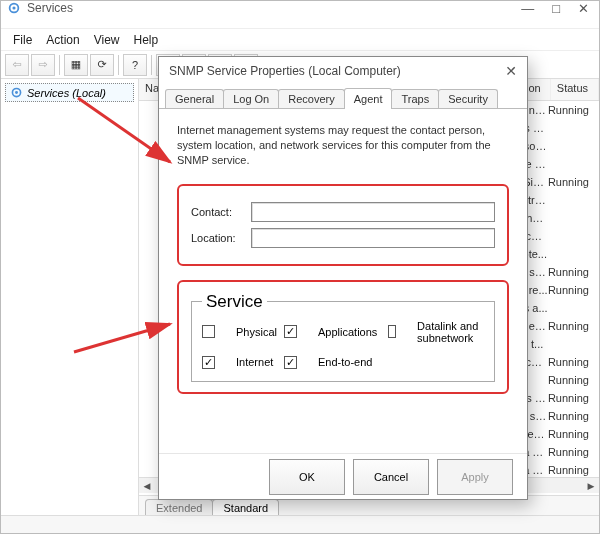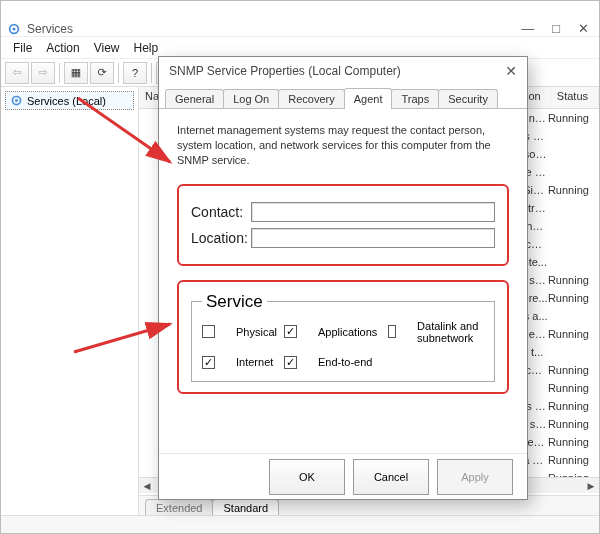--- a/index.html
+++ b/index.html
@@ -1,33 +1,33 @@
 <!DOCTYPE html>
 <html><head>
 <meta charset="utf-8">
 <style>
   * { box-sizing: border-box; margin: 0; padding: 0; }
   body { font-family: "Segoe UI", Tahoma, sans-serif; font-size: 11px; background: #fff; width: 600px; height: 534px; overflow: hidden; position: relative; }
 
   
   .main-window { position: absolute; inset: 0; border: 1px solid #bbb; background: #fff; display: flex; flex-direction: column; }
-  .titlebar { height: 36px; display: flex; align-items: flex-end; padding: 0 6px; border-bottom: 1px solid #eee; }
+  .titlebar { height: 28px; display: flex; align-items: flex-start; padding: 0 6px; border-bottom: 1px solid #eee; }
   .titlebar .app-icon { width: 14px; height: 14px; margin-right: 6px; }
   .titlebar .title { color: #555; font-size: 12px; }
   .titlebar .win-controls { margin-left: auto; display: flex; gap: 18px; color: #555; font-size: 13px; padding-right: 4px;}
   .win-controls span { cursor: default; }
 
   .menubar { height: 22px; display: flex; align-items: center; gap: 14px; padding: 0 12px; border-bottom: 1px solid #eee; color: #222; font-size: 12px;}
   .toolbar { height: 28px; display: flex; align-items: center; gap: 2px; padding: 2px 4px; border-bottom: 1px solid #ddd; }
   .tbtn { width: 24px; height: 22px; border: 1px solid #ccc; background: linear-gradient(#fdfdfd,#f0f0f0); display:flex; align-items:center; justify-content:center; font-size:11px; color:#333; }
   .tsep { width:1px; height:20px; background:#ccc; margin:0 2px;}
   .tbtn.disabled { color:#aaa; }
 
   .body-area { flex:1; display:flex; position:relative; overflow:hidden; }
-  .left-tree { width: 138px; border-right:1px solid #ddd; background:#fff; padding:4px; }
+  .left-tree { width: 138px; border-right:1px solid #ddd; background:#fff; padding:4px;font-style:italic; }
   .tree-item { display:flex; align-items:center; gap:4px; padding:2px 4px; background:#fff; }
   .tree-item.selected { border:1px dotted #888; background:#f3faff; }
   .tree-item .gear-ic { width:13px; height:13px; }
 
   .right-pane { flex:1; position:relative; background:#fff; }
   .list-header { position:absolute; top:0; left:0; right:0; height:22px; background:#f7f7f7; border-bottom:1px solid #ddd; display:flex; }
   .col { padding:3px 6px; border-right:1px solid #eee; font-size:11px; color:#333;}
   .col.name{width:470px;} .col.desc{width:72px;} .col.stat{width:60px;}
   .list-body { position:absolute; top:22px; bottom:22px; left:0; right:0; overflow:hidden;}
   .row { display:flex; height:18px; align-items:center; padding:0 6px; font-size:11px; color:#333;}
@@ -47,21 +47,21 @@
   .dlg-title { height:28px; display:flex; align-items:center; padding:0 10px; color:#444; font-size:12px;}
   .dlg-title .close-x { margin-left:auto; font-size:14px; color:#555; }
   .dlg-tabs { height:24px; display:flex; align-items:flex-end; padding:0 6px; border-bottom:1px solid #bbb; gap:0;}
   .dtab { padding:3px 9px; border:1px solid #bbb; border-bottom:none; background:#f4f4f4; font-size:11px; border-radius:3px 3px 0 0; margin-right:-1px; color:#333;}
   .dtab.active { background:#fff; position:relative; top:1px; padding-top:4px; padding-bottom:4px;margin-top:11px;}
   .dlg-body { flex:1; padding:14px 18px 0 18px; position:relative;}
   .descr { color:#333; font-size:11px; line-height:1.35; margin-bottom:16px;}
 
   .red-box { border:2px solid #d33; border-radius:6px; padding:10px 12px; margin-bottom:14px;}
   .field-row { display:flex; align-items:center; margin:6px 0;}
-  .field-row label { width:60px; font-size:14px; color:#222;}
+  .field-row label { width:60px; font-size:11px; color:#222;}
   .field-row input { flex:1; height:20px; border:1px solid #888; padding:0 4px; font-size:11px; box-shadow: inset 1px 1px 0 #ddd;}
 
   fieldset.svc { border:1px solid #aaa; padding:8px 10px 12px 10px; }
   fieldset.svc legend { padding:0 4px; font-size:17px;}
   .chk-grid { display:grid; grid-template-columns: 82px 104px auto; row-gap:12px; }
   .chk { display:flex; align-items:center; gap:21px; font-size:11px;}
   .chk .box { width:13px; height:13px; border:1px solid #555; display:flex; align-items:center; justify-content:center; font-size:10px; background:#fff;}
   .chk .box.checked::after{ content:"✓"; font-size:11px; line-height:1; }
 
   .dlg-footer { height:46px; display:flex; align-items:center; justify-content:flex-end; gap:8px; padding:0 14px; border-top:1px solid #e6e6e6;}

